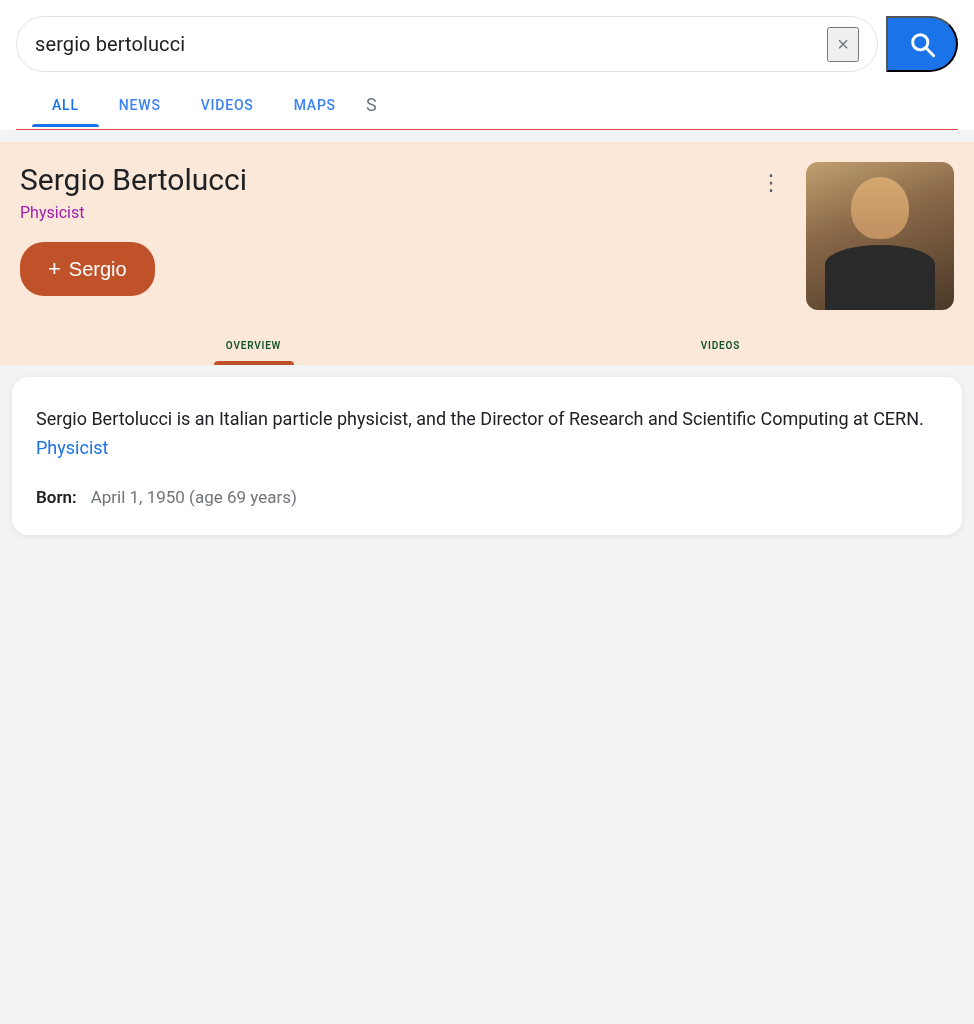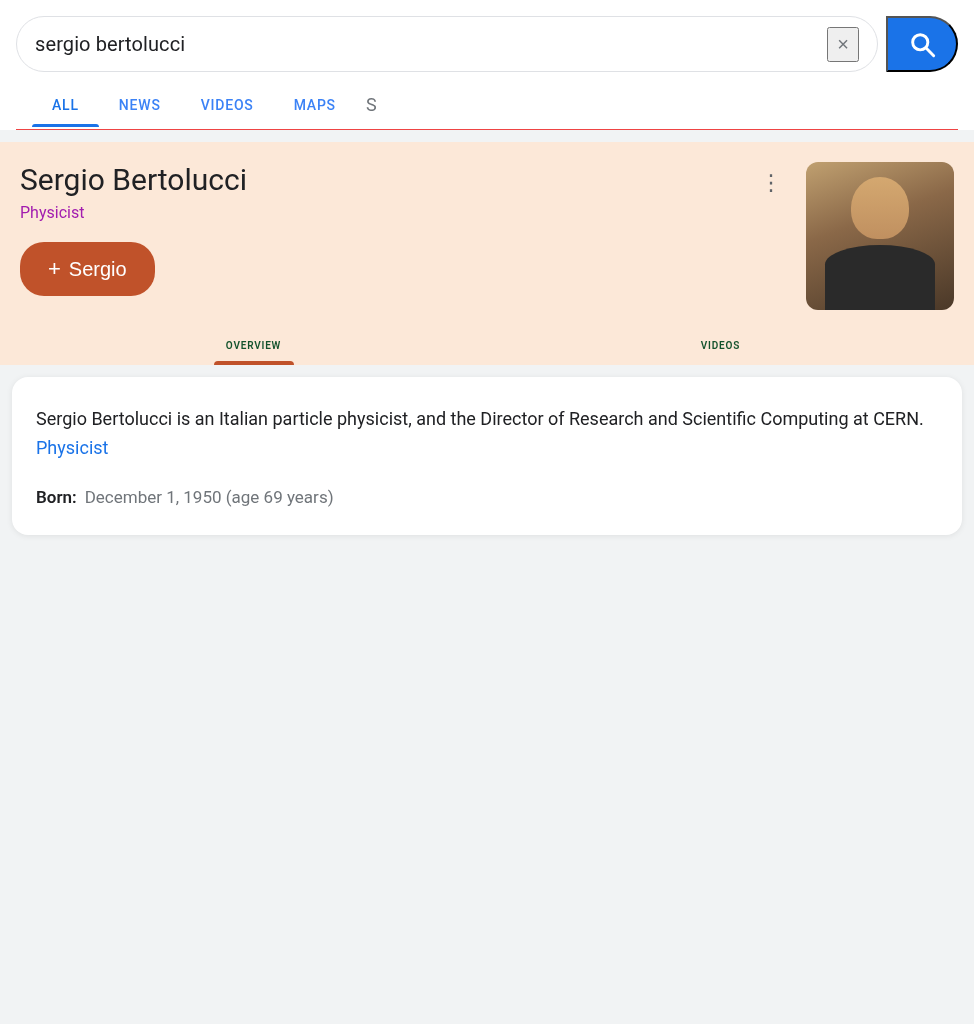--- a/index.html
+++ b/index.html
@@ -259,21 +259,21 @@
     }
 
     .info-description a {
       color: #1a73e8;
       text-decoration: none;
     }
 
     .info-row {
       display: flex;
       align-items: flex-end;
-      gap: 8px;
+      gap: 14px;
       font-size: 17px;
     }
 
     .info-label {
       font-weight: 600;
       color: #202124;
     }
 
     .info-value {
       color: #70757a;
@@ -330,15 +330,15 @@
 </div>
 
 <div class="info-card">
   <div class="info-description">
     <span>Sergio Bertolucci is an Italian particle physicist, and the Director of Research and Scientific Computing at CERN.</span>
     <span> </span>
     <a href="#">Physicist</a>
   </div>
   <div class="info-row">
     <span class="info-label">Born:</span>
-    <span class="info-value">December 1, 1950 (age 69 years)</span>
+    <span class="info-value">April 1, 1950 (age 69 years)</span>
   </div>
 </div>
 
 </body></html>

